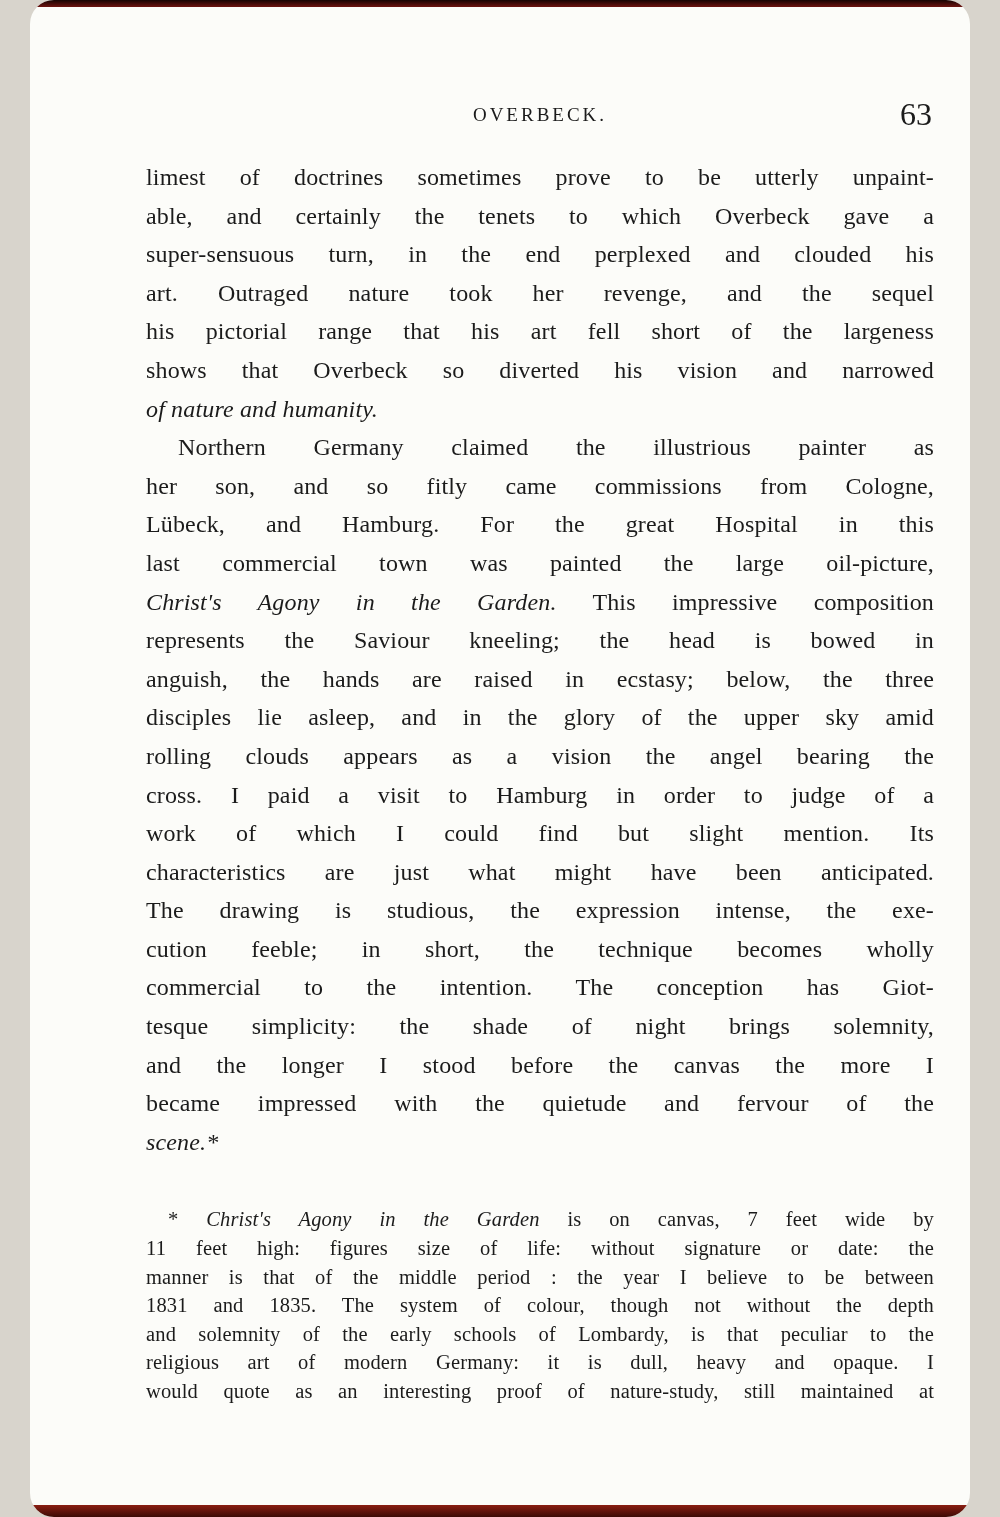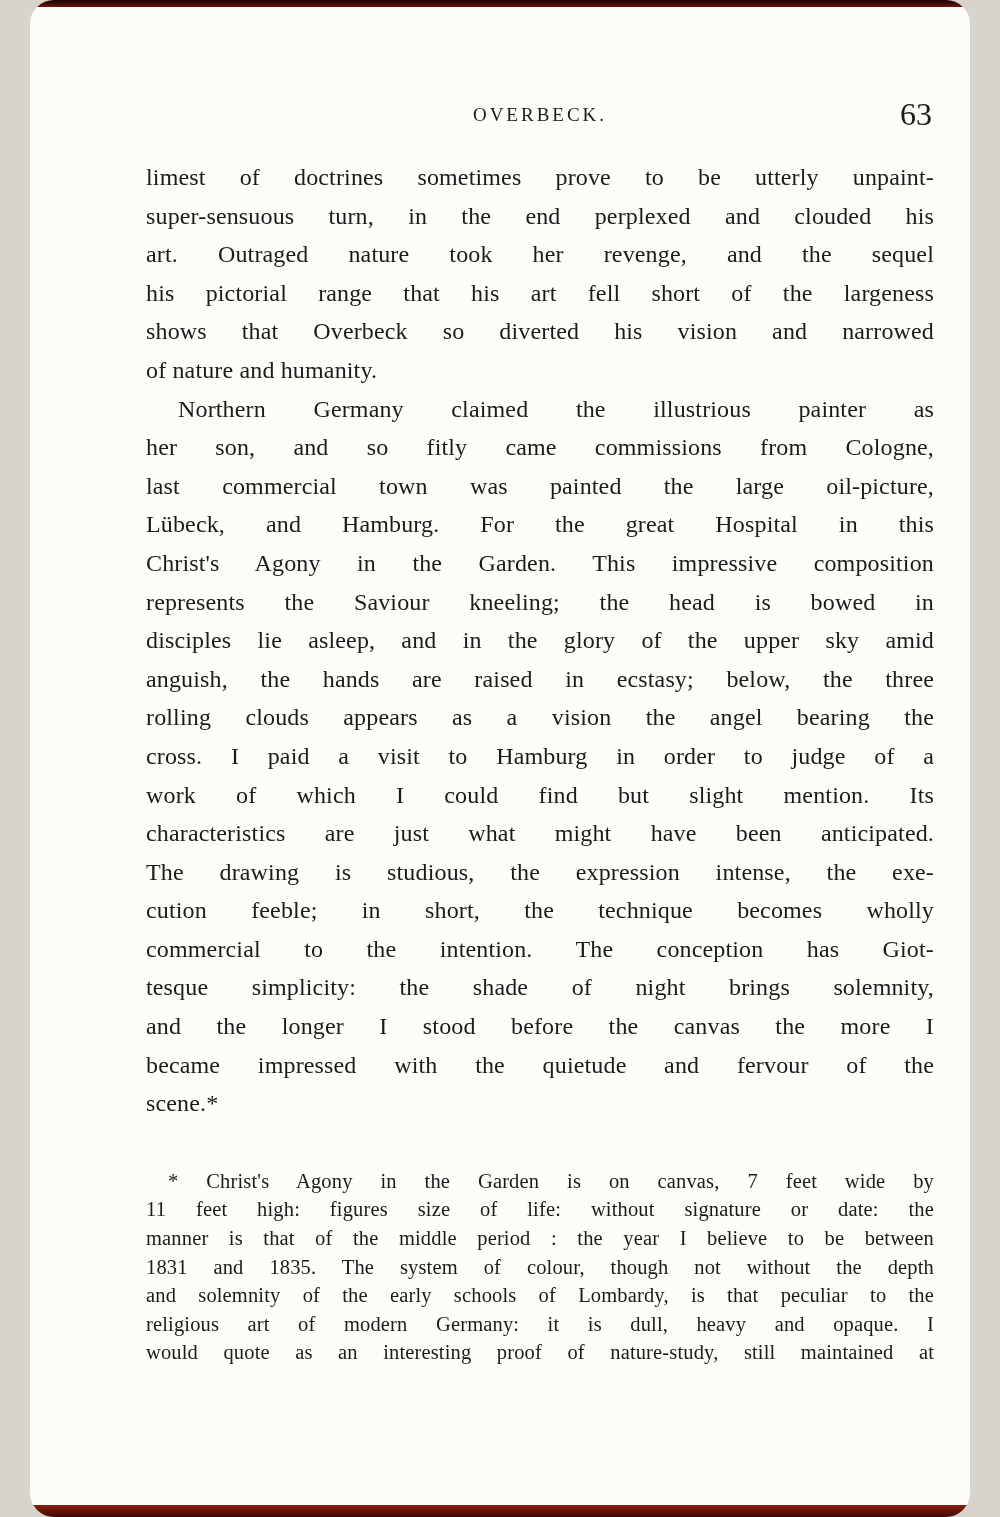--- a/index.html
+++ b/index.html
@@ -49,23 +49,23 @@
     width: 788px;
   }
 
   .tline {
     font-size: 24px;
     line-height: 38.6px;
     letter-spacing: 0.15px;
     text-align: justify;
     text-align-last: justify;
   }
-  .tline.last { text-align-last: left; }
+  .tline.last { text-align-last: left; font-style: italic; }
   .tline.indent { padding-left: 32px; }
-  .it { }
+  .it { font-style: italic; }
 
   .footnote { margin-top: 44px; }
   .fline {
     font-size: 20.5px;
     line-height: 28.6px;
   }
   .fline.indent { padding-left: 22px; }
 </style>
 </head>
 <body>
@@ -75,35 +75,36 @@
 
   <div class="header">
     <span class="running-head">OVERBECK.</span>
     <span class="page-num">63</span>
   </div>
 
   <div class="content">
     <div id="body-text">
         <div>
           <div class="tline"><span>limest of doctrines sometimes prove to be utterly unpaint-</span></div>
+          <div class="tline"><span>able, and certainly the tenets to which Overbeck gave a</span></div>
           <div class="tline"><span>super-sensuous turn, in the end perplexed and clouded his</span></div>
           <div class="tline"><span>art. Outraged nature took her revenge, and the sequel</span></div>
           <div class="tline"><span>his pictorial range that his art fell short of the largeness</span></div>
           <div class="tline"><span>shows that Overbeck so diverted his vision and narrowed</span></div>
           <div class="tline last"><span>of nature and humanity.</span></div>
         </div>
         <div>
           <div class="tline indent"><span>Northern Germany claimed the illustrious painter as</span></div>
           <div class="tline"><span>her son, and so fitly came commissions from Cologne,</span></div>
+          <div class="tline"><span>Lübeck, and Hamburg. For the great Hospital in this</span></div>
           <div class="tline"><span>last commercial town was painted the large oil-picture,</span></div>
-          <div class="tline"><span>Lübeck, and Hamburg. For the great Hospital in this</span></div>
           <div class="tline"><span class="it">Christ's Agony in the Garden.</span><span> This impressive composition</span></div>
           <div class="tline"><span>represents the Saviour kneeling; the head is bowed in</span></div>
+          <div class="tline"><span>anguish, the hands are raised in ecstasy; below, the three</span></div>
           <div class="tline"><span>disciples lie asleep, and in the glory of the upper sky amid</span></div>
-          <div class="tline"><span>anguish, the hands are raised in ecstasy; below, the three</span></div>
           <div class="tline"><span>rolling clouds appears as a vision the angel bearing the</span></div>
           <div class="tline"><span>cross. I paid a visit to Hamburg in order to judge of a</span></div>
           <div class="tline"><span>work of which I could find but slight mention. Its</span></div>
           <div class="tline"><span>characteristics are just what might have been anticipated.</span></div>
           <div class="tline"><span>The drawing is studious, the expression intense, the exe-</span></div>
           <div class="tline"><span>cution feeble; in short, the technique becomes wholly</span></div>
           <div class="tline"><span>commercial to the intention. The conception has Giot-</span></div>
           <div class="tline"><span>tesque simplicity: the shade of night brings solemnity,</span></div>
           <div class="tline"><span>and the longer I stood before the canvas the more I</span></div>
           <div class="tline"><span>became impressed with the quietude and fervour of the</span></div>

